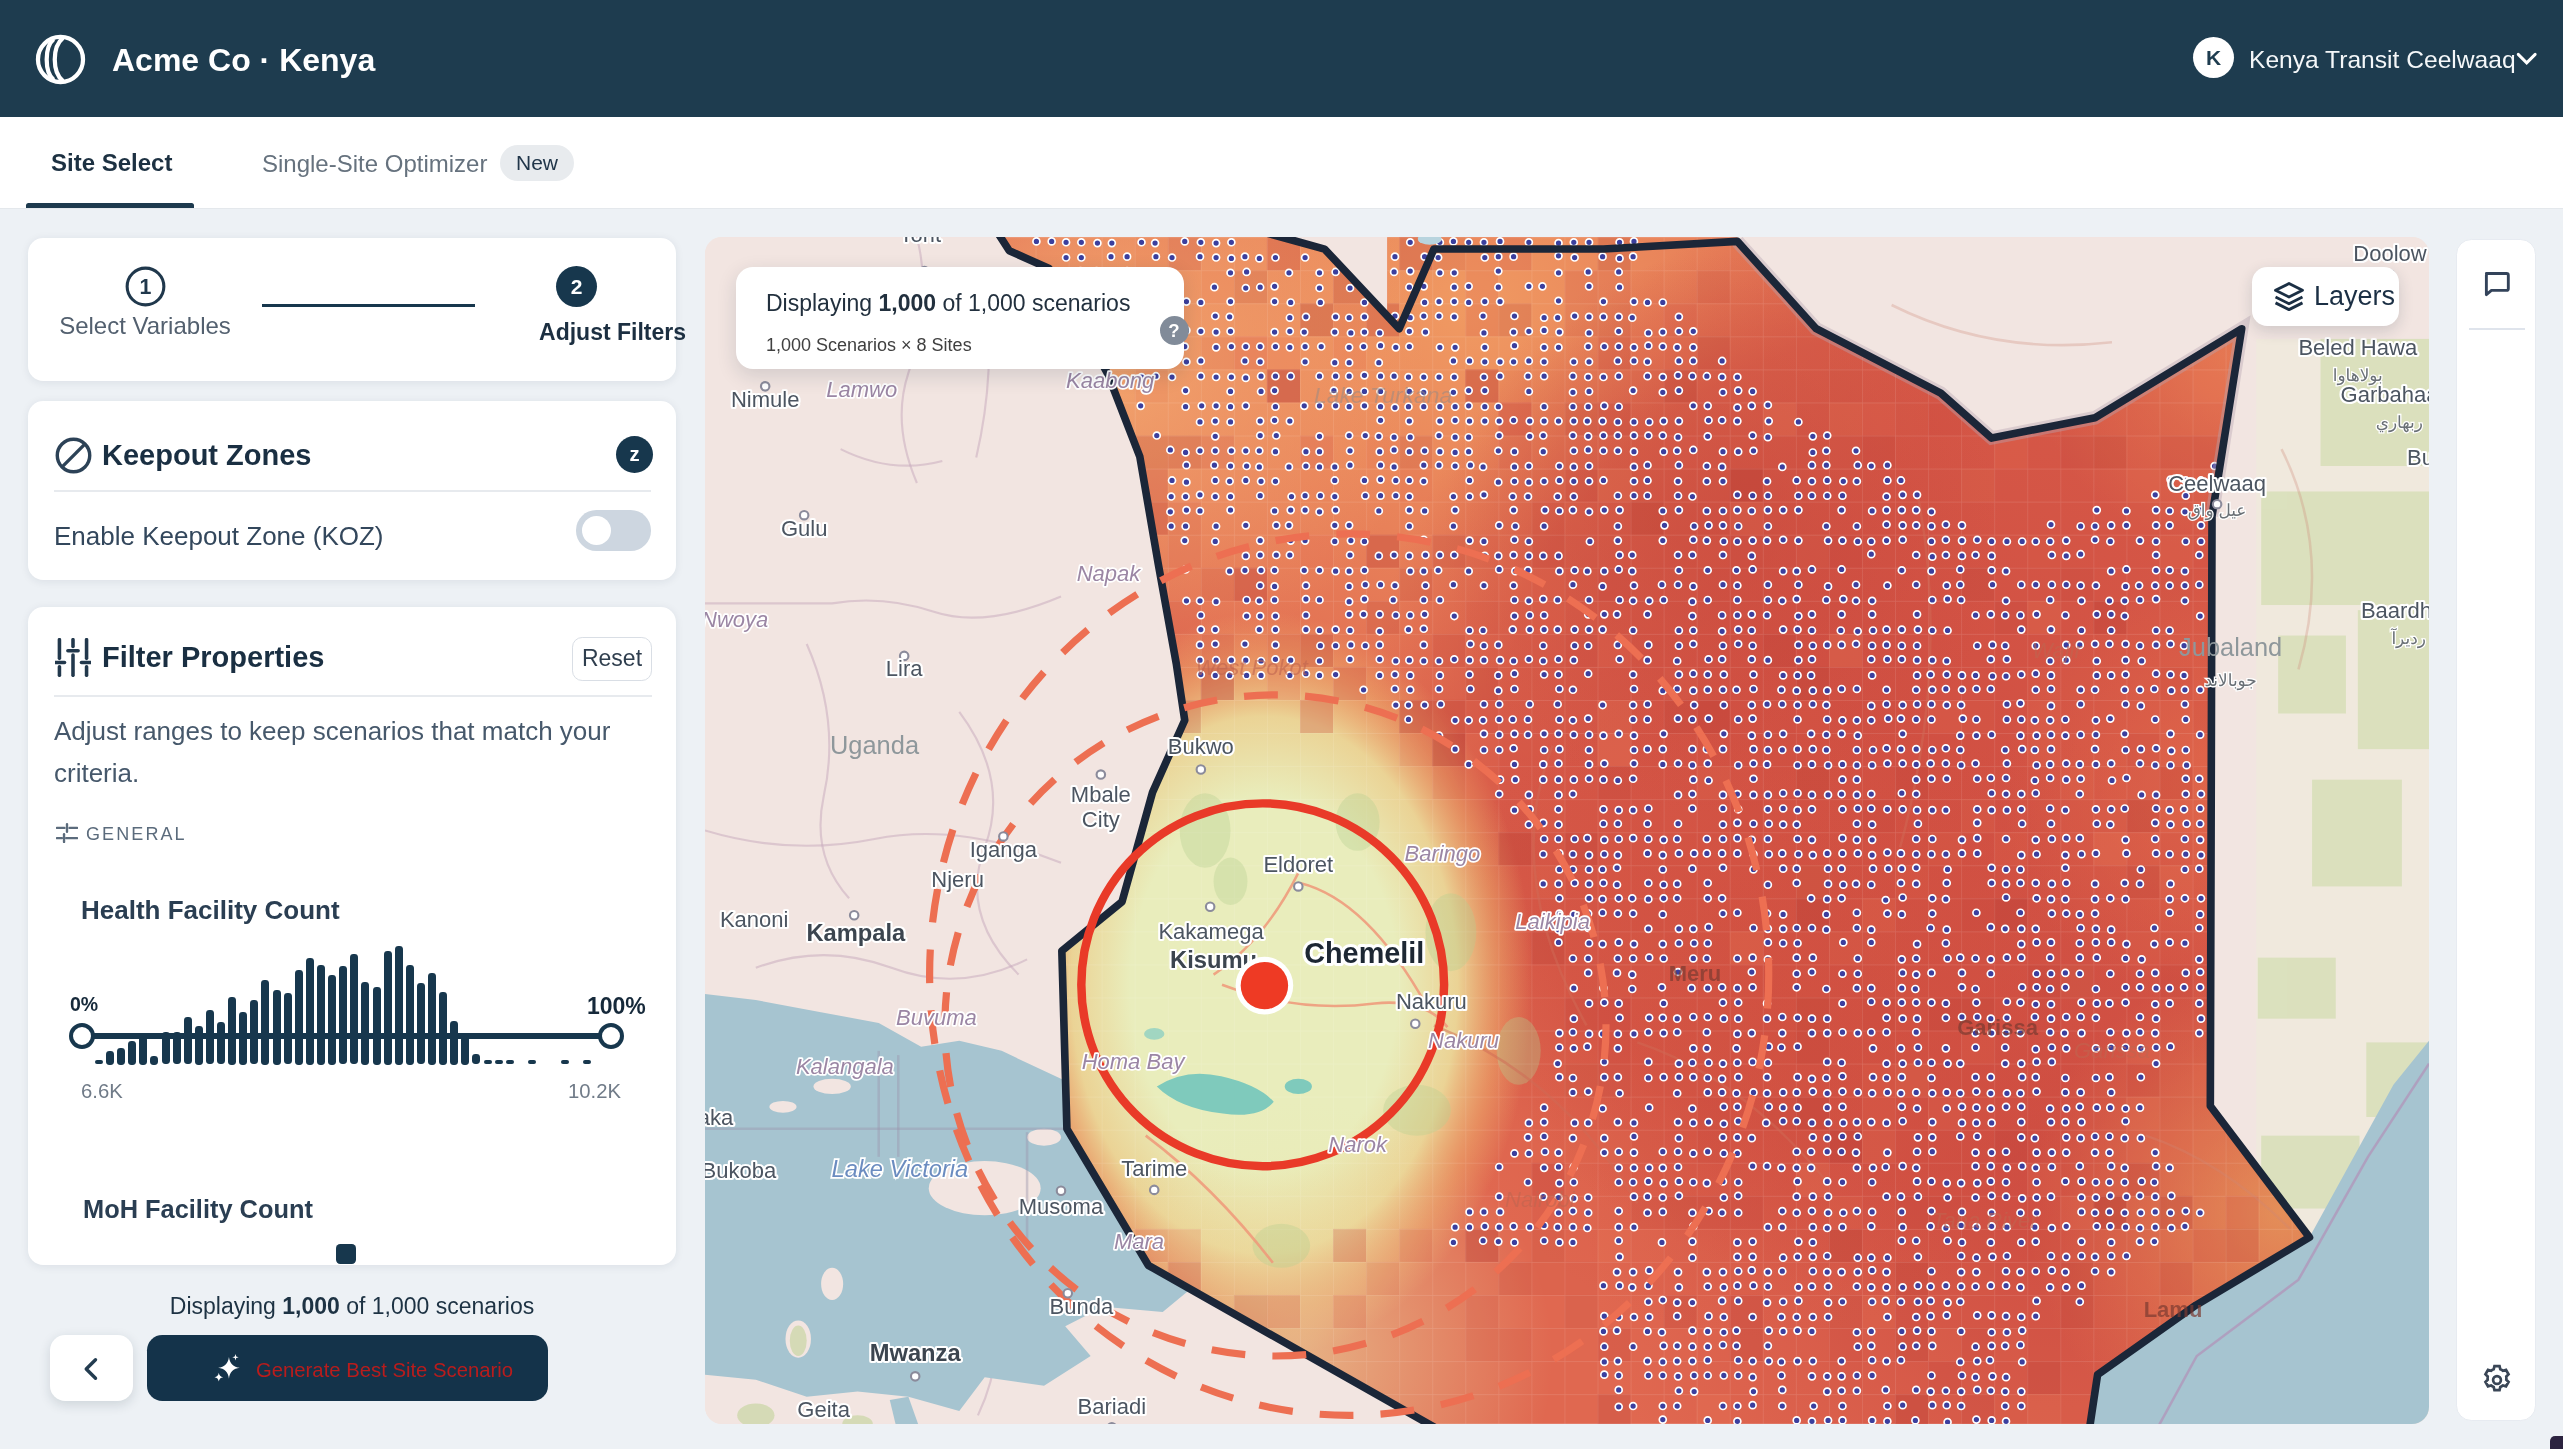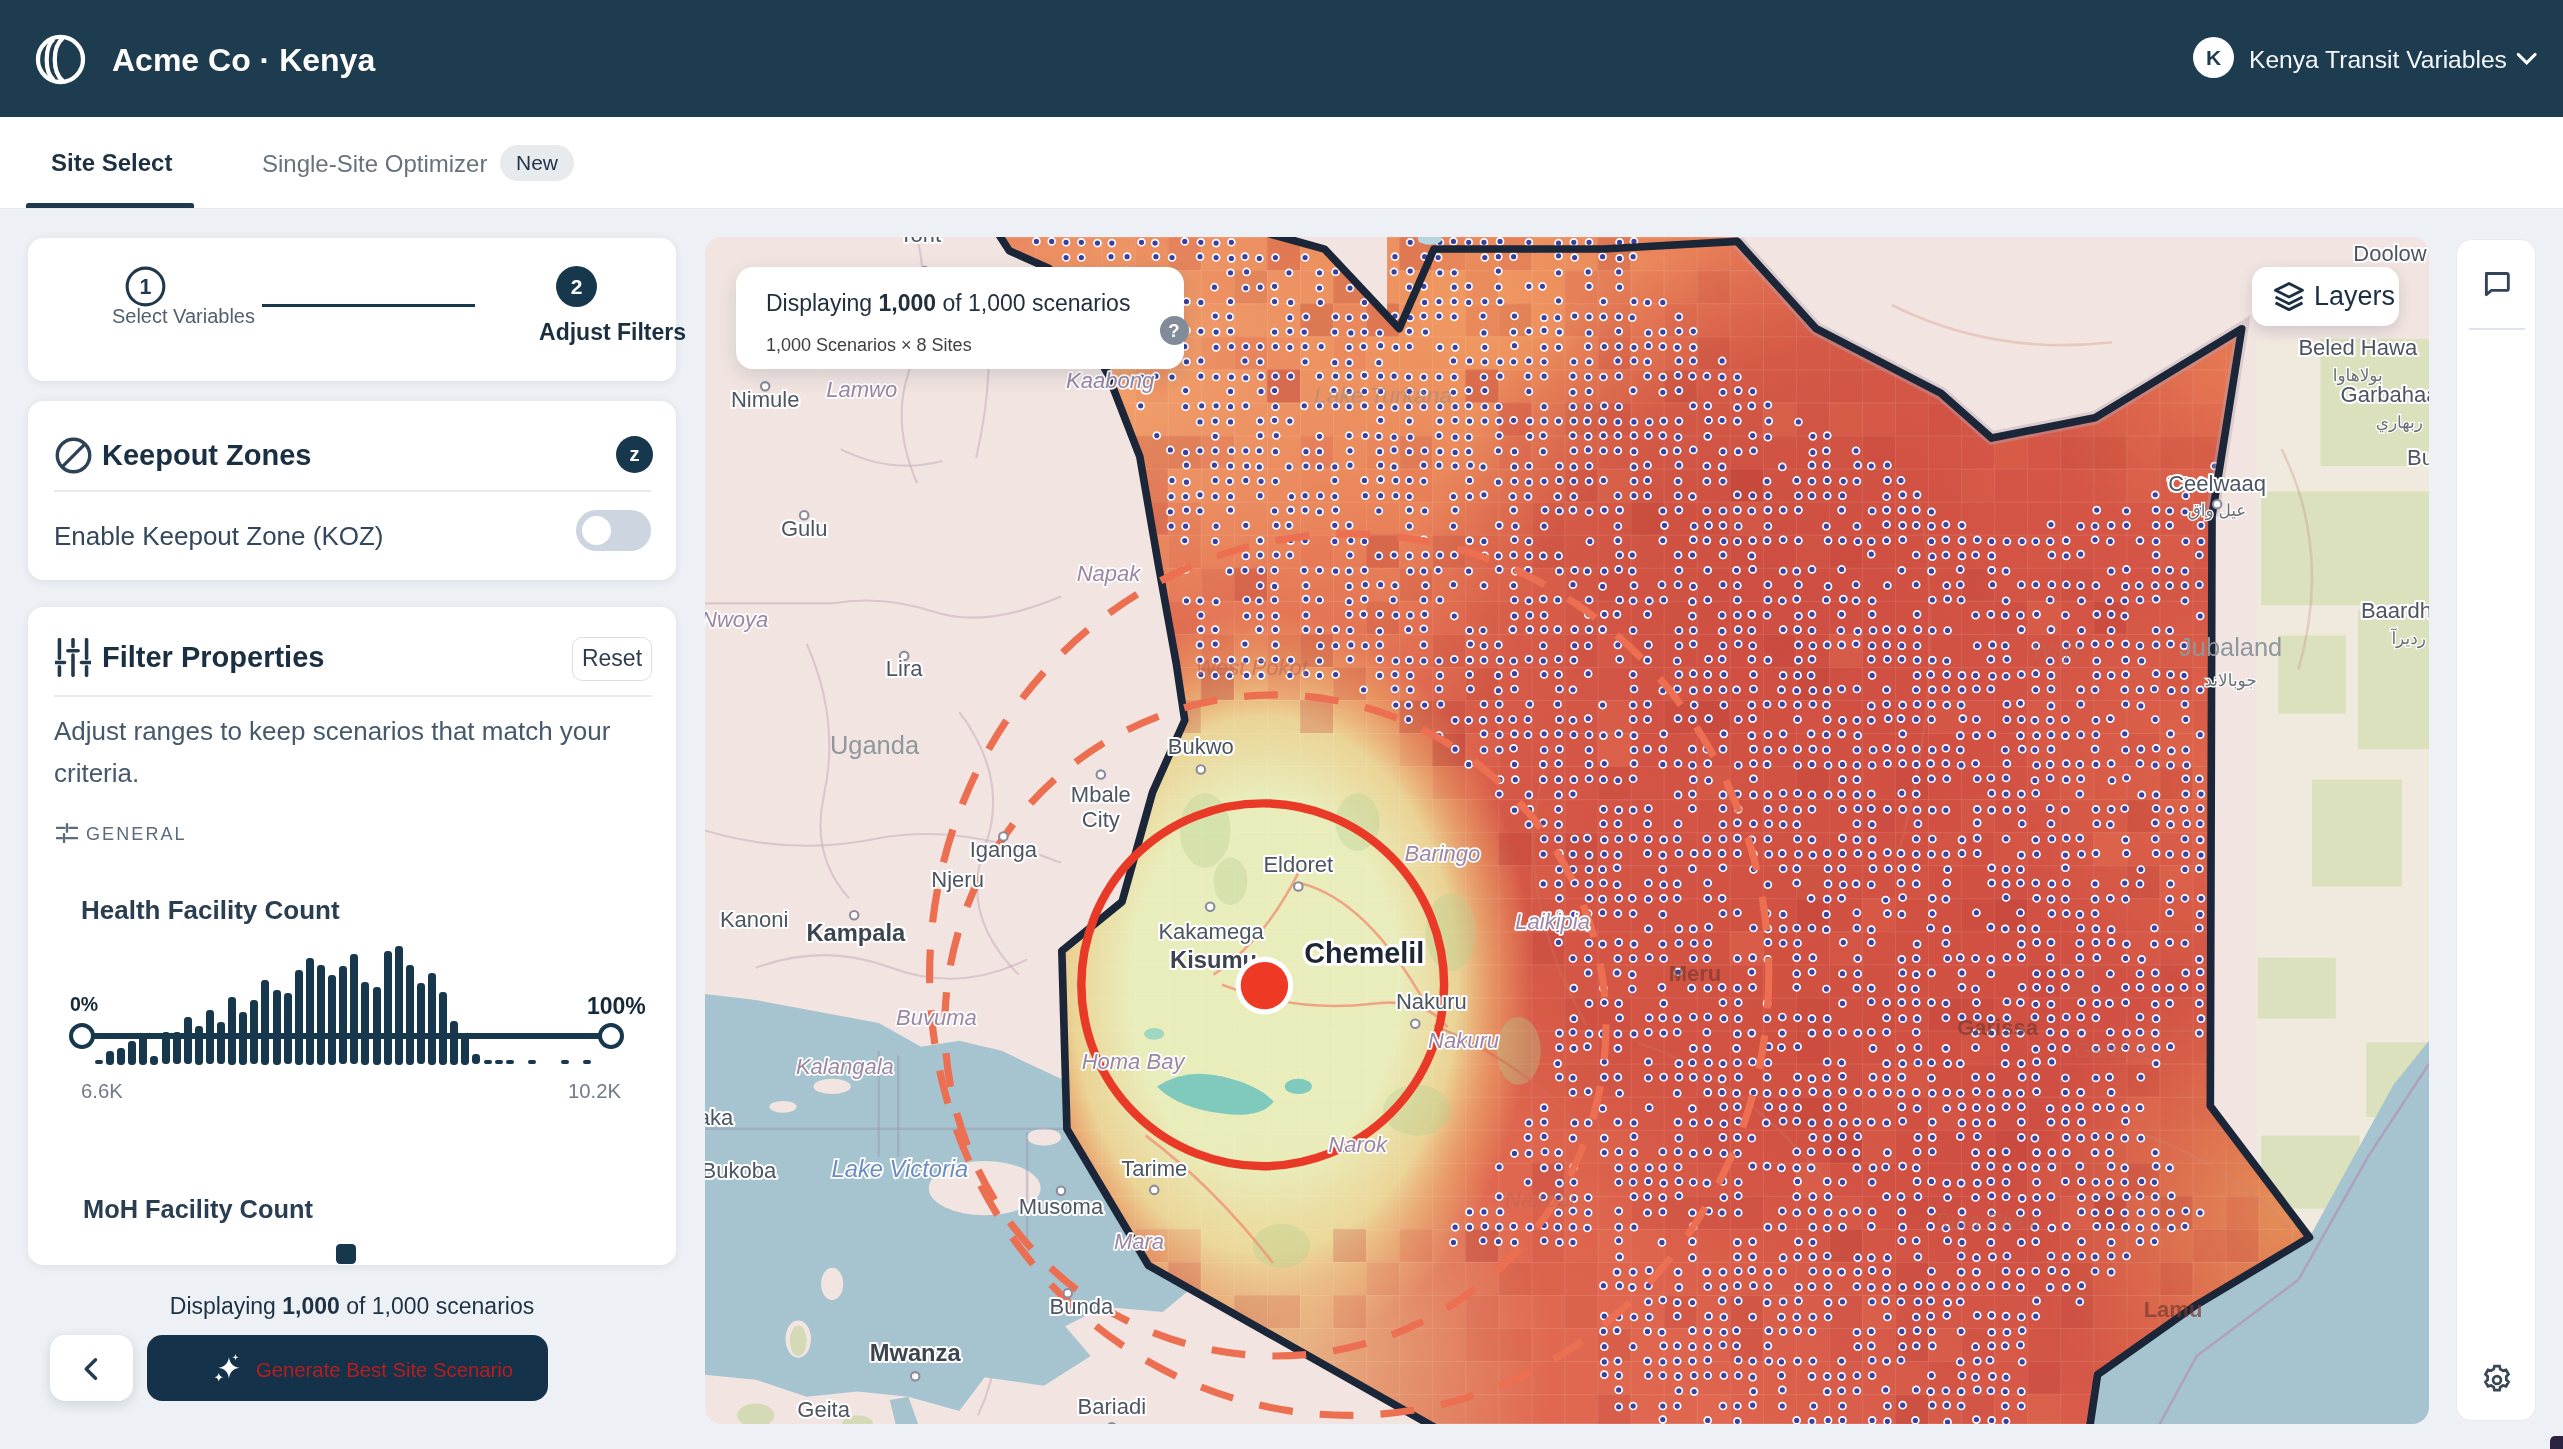--- a/index.html
+++ b/index.html
@@ -21,39 +21,39 @@
 </style></head>
 <body>
 <div class="abs" style="left:0;top:0;width:2563px;height:117px;background:#1e3c4f"></div>
 <svg class="abs" style="left:35px;top:34px" width="51" height="51" viewBox="0 0 60 60">
   <circle cx="30" cy="30" r="26.5" fill="none" stroke="#fff" stroke-width="5"></circle>
   <path d="M22,6 C11,15 11,45 22,54" fill="none" stroke="#fff" stroke-width="5"></path>
   <path d="M33,4.5 C20,15 20,45 33,55.5" fill="none" stroke="#fff" stroke-width="5"></path>
 </svg>
 <div class="abs" style="left:112px;top:42px;font-size:32px;font-weight:bold;color:#fff">Acme Co · Kenya</div>
 <div class="abs" style="left:2193px;top:37px;width:41px;height:41px;border-radius:50%;background:#fff;color:#1e3c4f;font-size:21px;font-weight:bold;text-align:center;line-height:41px">K</div>
-<div class="abs" style="left:2249px;top:46px;font-size:24.6px;color:#f4f7f9">Kenya Transit Variables</div>
+<div class="abs" style="left:2249px;top:46px;font-size:24.6px;color:#f4f7f9">Kenya Transit Ceelwaaq</div>
 <svg class="abs" style="left:2514px;top:51px" width="25.4" height="17" viewBox="0 0 30 20">
     <path d="M5,4 L15,14 L25,4" fill="none" stroke="#fff" stroke-width="3.5" stroke-linecap="round"></path>
   </svg>
 
 <div class="abs" style="left:0;top:117px;width:2563px;height:92px;background:#fff;border-bottom:1.7px solid #e4e8ec"></div>
 <div class="abs" style="left:51px;top:149px;font-size:24px;font-weight:bold;color:#1d3142">Site Select</div>
 <div class="abs" style="left:26px;top:203px;width:168px;height:5.1px;background:#1d3a4e;border-radius:2.5px 2.5px 0 0"></div>
 <div class="abs" style="left:262px;top:150px;font-size:24px;color:#66727e">Single-Site Optimizer</div>
 <div class="abs" style="left:500px;top:145px;height:36px;padding:0 16px;background:#e8ebee;border-radius:18px;font-size:21px;color:#21364a;font-weight:500;line-height:36px">New</div>
 
 <div class="card" style="top:238px;height:143px"></div>
 <svg class="abs" style="left:125px;top:266px" width="41" height="41" viewBox="0 0 48 48">
   <circle cx="24" cy="24" r="21.5" fill="none" stroke="#20384c" stroke-width="3.6"></circle>
   <text x="24" y="33" text-anchor="middle" font-size="25" font-weight="bold" fill="#20384c" font-family="Liberation Sans, sans-serif">1</text>
 </svg>
 <div class="abs" style="left:262px;top:304px;width:213px;height:3.4px;background:#17374d"></div>
 <div class="abs" style="left:556px;top:266px;width:41px;height:41px;border-radius:50%;background:#17374d;color:#fff;font-size:21px;font-weight:bold;text-align:center;line-height:41px">2</div>
-<div class="abs" style="left:35px;top:305px;width:220px;text-align:right;font-size:20px;color:#53606f">Select Variables</div>
+<div class="abs" style="left:35px;top:312px;width:220px;text-align:center;font-size:24px;color:#53606f">Select Variables</div>
 <div class="abs" style="left:466px;top:319px;width:220px;text-align:right;font-size:23px;font-weight:bold;color:#1c2f41">Adjust Filters</div>
 
 <div class="card" style="top:401px;height:179px"></div>
 <svg class="abs" style="left:53px;top:435px" width="41" height="41" viewBox="0 0 48 48">
   <circle cx="24" cy="24" r="19" fill="none" stroke="#2c4257" stroke-width="4"></circle>
   <path d="M11,37 L37,11" stroke="#2c4257" stroke-width="4"></path>
 </svg>
 <div class="abs" style="left:102px;top:439px;font-size:29px;font-weight:bold;color:#1a2f42">Keepout Zones</div>
 <div class="abs" style="left:616px;top:436px;width:37px;height:37px;border-radius:50%;background:#17374d;color:#fff;font-size:20.3px;font-weight:bold;text-align:center;line-height:36px">z</div>
 <div class="abs" style="left:54px;top:490px;width:597px;height:1.7px;background:#e7eaee"></div>

